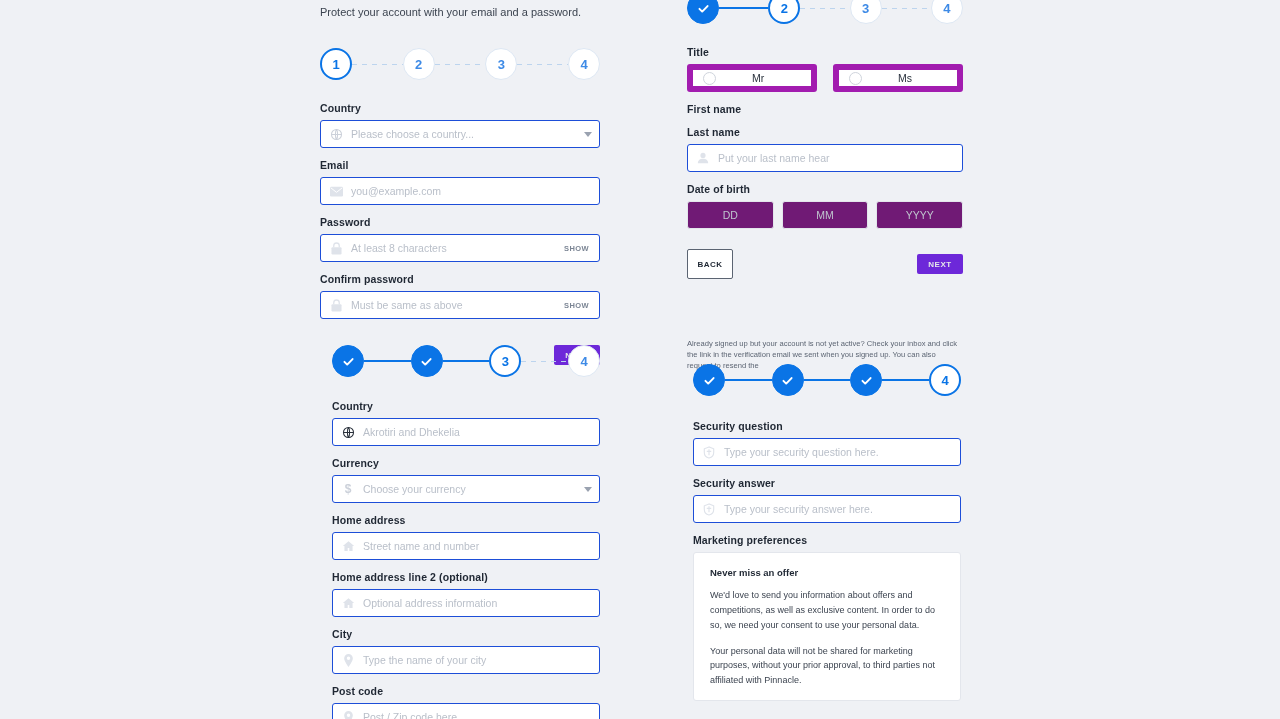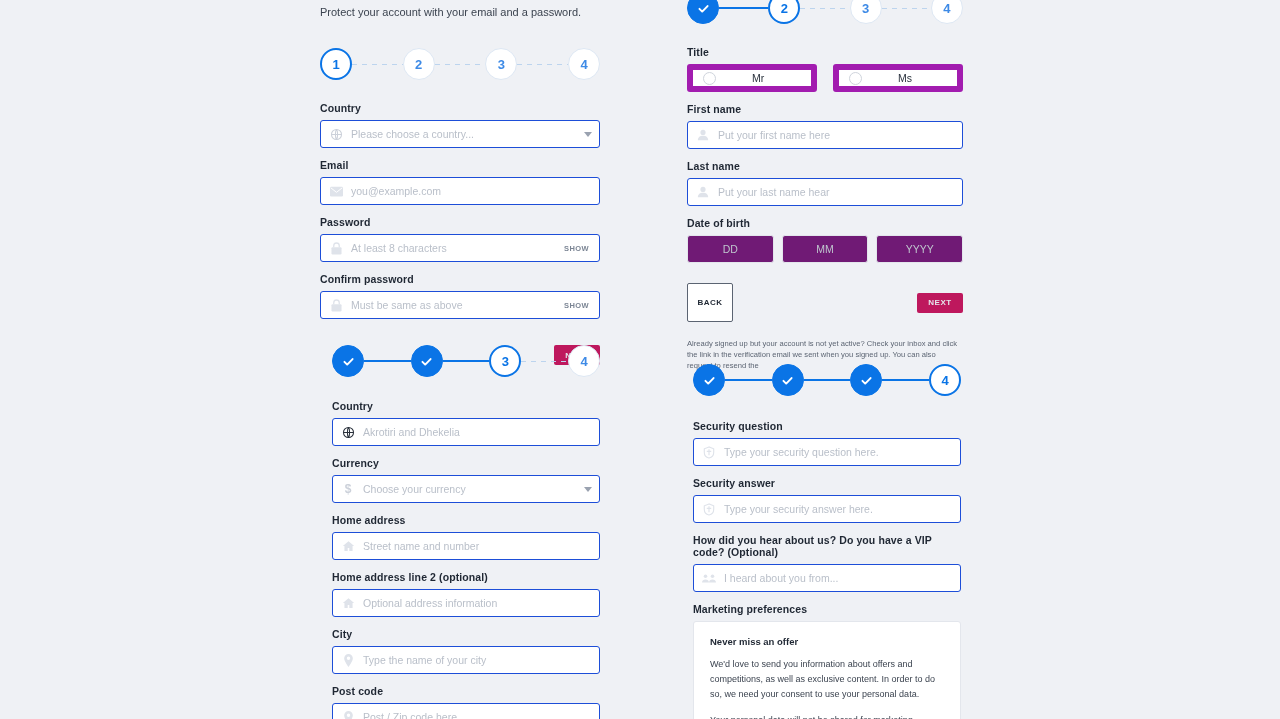--- a/index.html
+++ b/index.html
@@ -58,26 +58,26 @@
   .conn { flex: 1 1 auto; height: 2px; z-index: 1; }
   .conn.solid { background: #0a74e6; }
   .conn.dotted {
     height: 1px;
     background-image: linear-gradient(to right, #bcd4ee 0 5px, transparent 5px 10px);
     background-size: 10px 1px; background-repeat: repeat-x;
   }
 
   
   .btn-back {
-    width: 46px; height: 39px; background: #fff; border: 1px solid #5b6472;
+    width: 46px; height: 30px; background: #fff; border: 1px solid #5b6472;
     border-radius: 2px; font-size: 8px; font-weight: bold; letter-spacing: .5px;
     color: #1f2733; display: flex; align-items: center; justify-content: center;
   }
   .btn-next {
-    width: 46px; height: 20px; background: #be185d; border-radius: 2px;
+    width: 46px; height: 20px; background: #6d28d9; border-radius: 2px;
     font-size: 8px; font-weight: bold; letter-spacing: .5px; color: #e4e6ea;
     display: flex; align-items: center; justify-content: center;
   }
 
   
   .blk { position: absolute; }
 
   #b-top-left { left: 320px; top: 6px; width: 280px; }
   #b-top-left .intro {
     font-size: 11px; color: #3c4450; margin-bottom: 30px;
@@ -341,29 +341,20 @@
         </div>
         <div class="radio-box">
           <span class="dot"></span>
           <span class="rl">Ms</span>
         </div>
       </div>
     </div>
 
     <div class="fgrp">
       <span class="lbl">First name</span>
-      <div class="field">
-        <span class="ic">
-          <svg width="12" height="12" viewBox="0 0 14 14" fill="#dfe3ea">
-              <circle cx="7" cy="4" r="3"></circle>
-              <path d="M1 13c0-3.3 2.7-5 6-5s6 1.7 6 5z"></path>
-            </svg>
-        </span>
-        <span class="ph">Put your first name here</span>
-      </div>
     </div>
 
     <div class="fgrp">
       <span class="lbl">Last name</span>
       <div class="field">
         <span class="ic">
           <svg width="12" height="12" viewBox="0 0 14 14" fill="#dfe3ea">
               <circle cx="7" cy="4" r="3"></circle>
               <path d="M1 13c0-3.3 2.7-5 6-5s6 1.7 6 5z"></path>
             </svg>
@@ -435,33 +426,20 @@
         <span class="ic">
           <svg width="12" height="13" viewBox="0 0 14 15" fill="none" stroke="#dfe3ea" stroke-width="1.3">
               <path d="M7 1 1.5 3.2v4c0 3.4 2.3 6 5.5 6.8 3.2-.8 5.5-3.4 5.5-6.8v-4z"></path>
               <path d="M4.4 6.2h5.2M7 3.6v7.2"></path>
             </svg>
         </span>
         <span class="ph">Type your security answer here.</span>
       </div>
     </div>
 
-    <div class="fgrp">
-      <span class="lbl">How did you hear about us? Do you have a VIP code? (Optional)</span>
-      <div class="field">
-        <span class="ic">
-          <svg width="14" height="11" viewBox="0 0 18 12" fill="#dfe3ea">
-              <circle cx="4.5" cy="3" r="2.3"></circle>
-              <circle cx="13.5" cy="3" r="2.3"></circle>
-              <path d="M0 11c0-2.4 2-3.7 4.5-3.7S9 8.6 9 11zM9 11c0-2.4 2-3.7 4.5-3.7S18 8.6 18 11z"></path>
-            </svg>
-        </span>
-        <span class="ph">I heard about you from...</span>
-      </div>
-    </div>
 
     <div class="fgrp">
       <span class="lbl">Marketing preferences</span>
       <div class="mk-card">
         <h4>Never miss an offer</h4>
         <p>We'd love to send you information about offers and competitions, as well as exclusive content. In order to do so, we need your consent to use your personal data.</p>
         <p>Your personal data will not be shared for marketing purposes, without your prior approval, to third parties not affiliated with Pinnacle.</p>
       </div>
     </div>
   </div>

